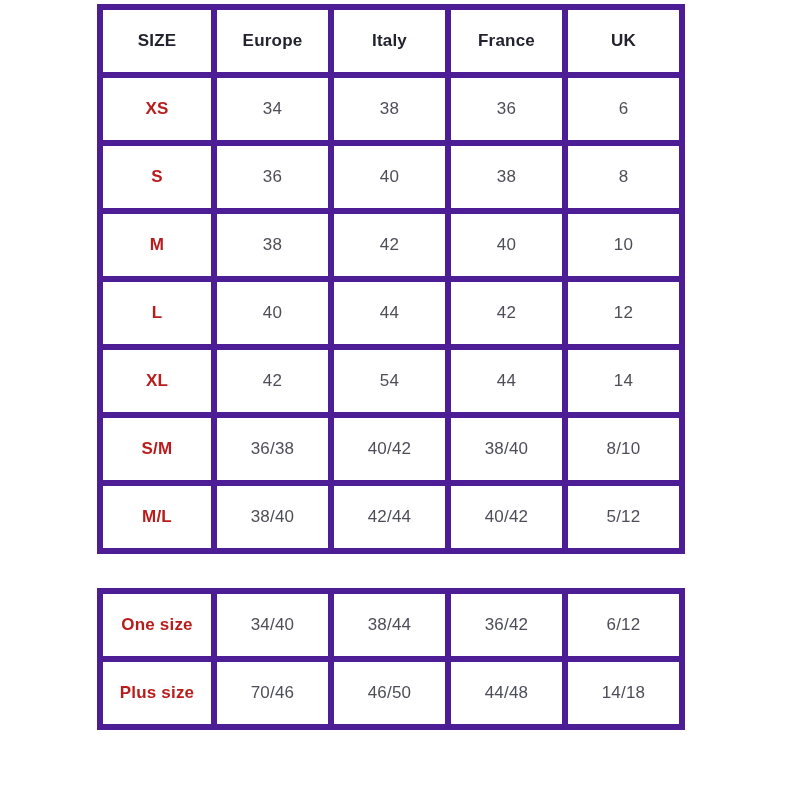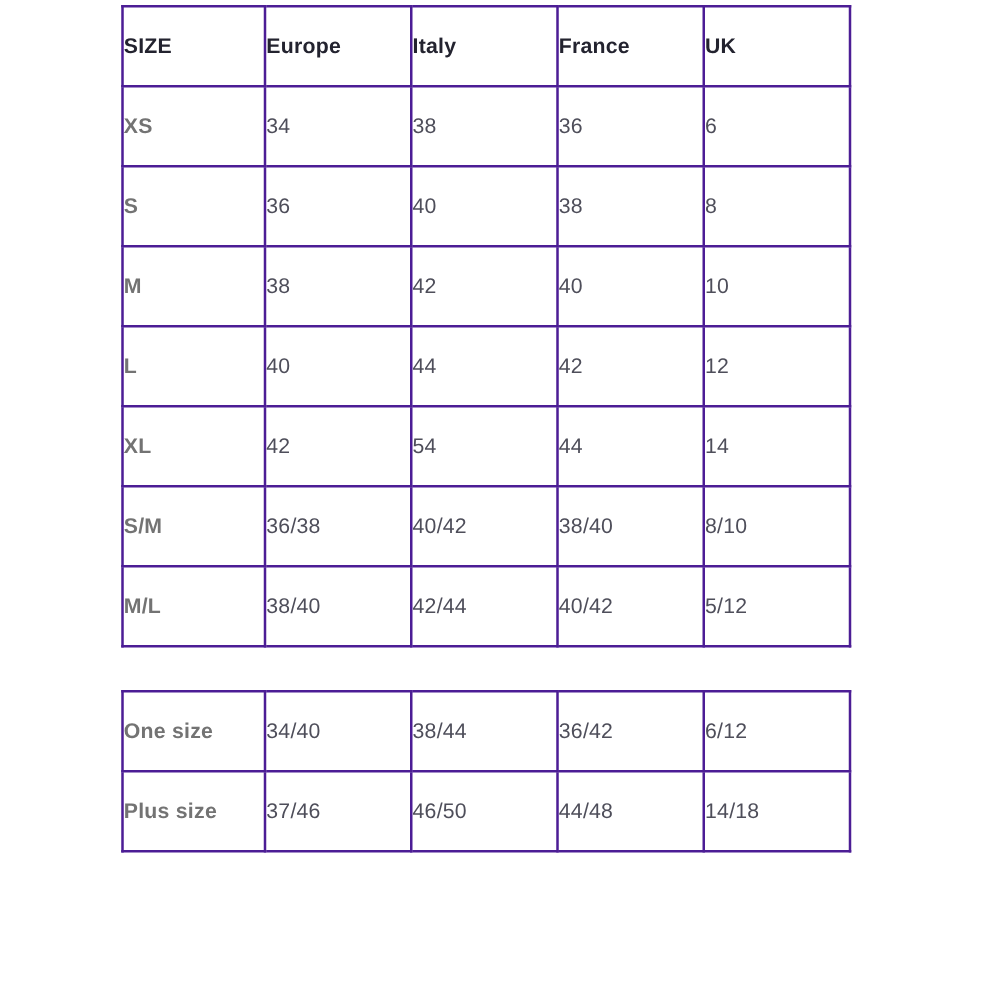--- a/index.html
+++ b/index.html
@@ -14,37 +14,37 @@
     padding-top: 4px;
     padding-left: 97px;
   }
   table.size-table {
     border-collapse: collapse;
     table-layout: fixed;
     width: 582px;
     background: #ffffff;
   }
   table.size-table td, table.size-table th {
-    border: 2px solid #4c1d95;
-    text-align: left;
+    border: 6px solid #4c1d95;
+    text-align: center;
     vertical-align: middle;
     height: 62px;
     padding: 0;
     font-size: 17px;
     color: #4e4e5a;
     letter-spacing: 0.2px;
   }
   table.size-table th {
     font-weight: bold;
     color: #23232f;
     font-size: 17px;
   }
   table.size-table td.label-cell {
     font-weight: bold;
-    color: #737373;
+    color: #b91c1c;
   }
   .table-gap {
     height: 34px;
   }
   col.c-size  { width: 114px; }
   col.c-other { width: 117px; }
 </style>
 </head>
 <body>
 
@@ -133,21 +133,21 @@
     <tbody id="special-rows">
         <tr>
           <td class="label-cell">One size</td>
           <td>34/40</td>
           <td>38/44</td>
           <td>36/42</td>
           <td>6/12</td>
         </tr>
         <tr>
           <td class="label-cell">Plus size</td>
-          <td>37/46</td>
+          <td>70/46</td>
           <td>46/50</td>
           <td>44/48</td>
           <td>14/18</td>
         </tr>
       </tbody>
   </table>
 
 </div>
 
 </body></html>

